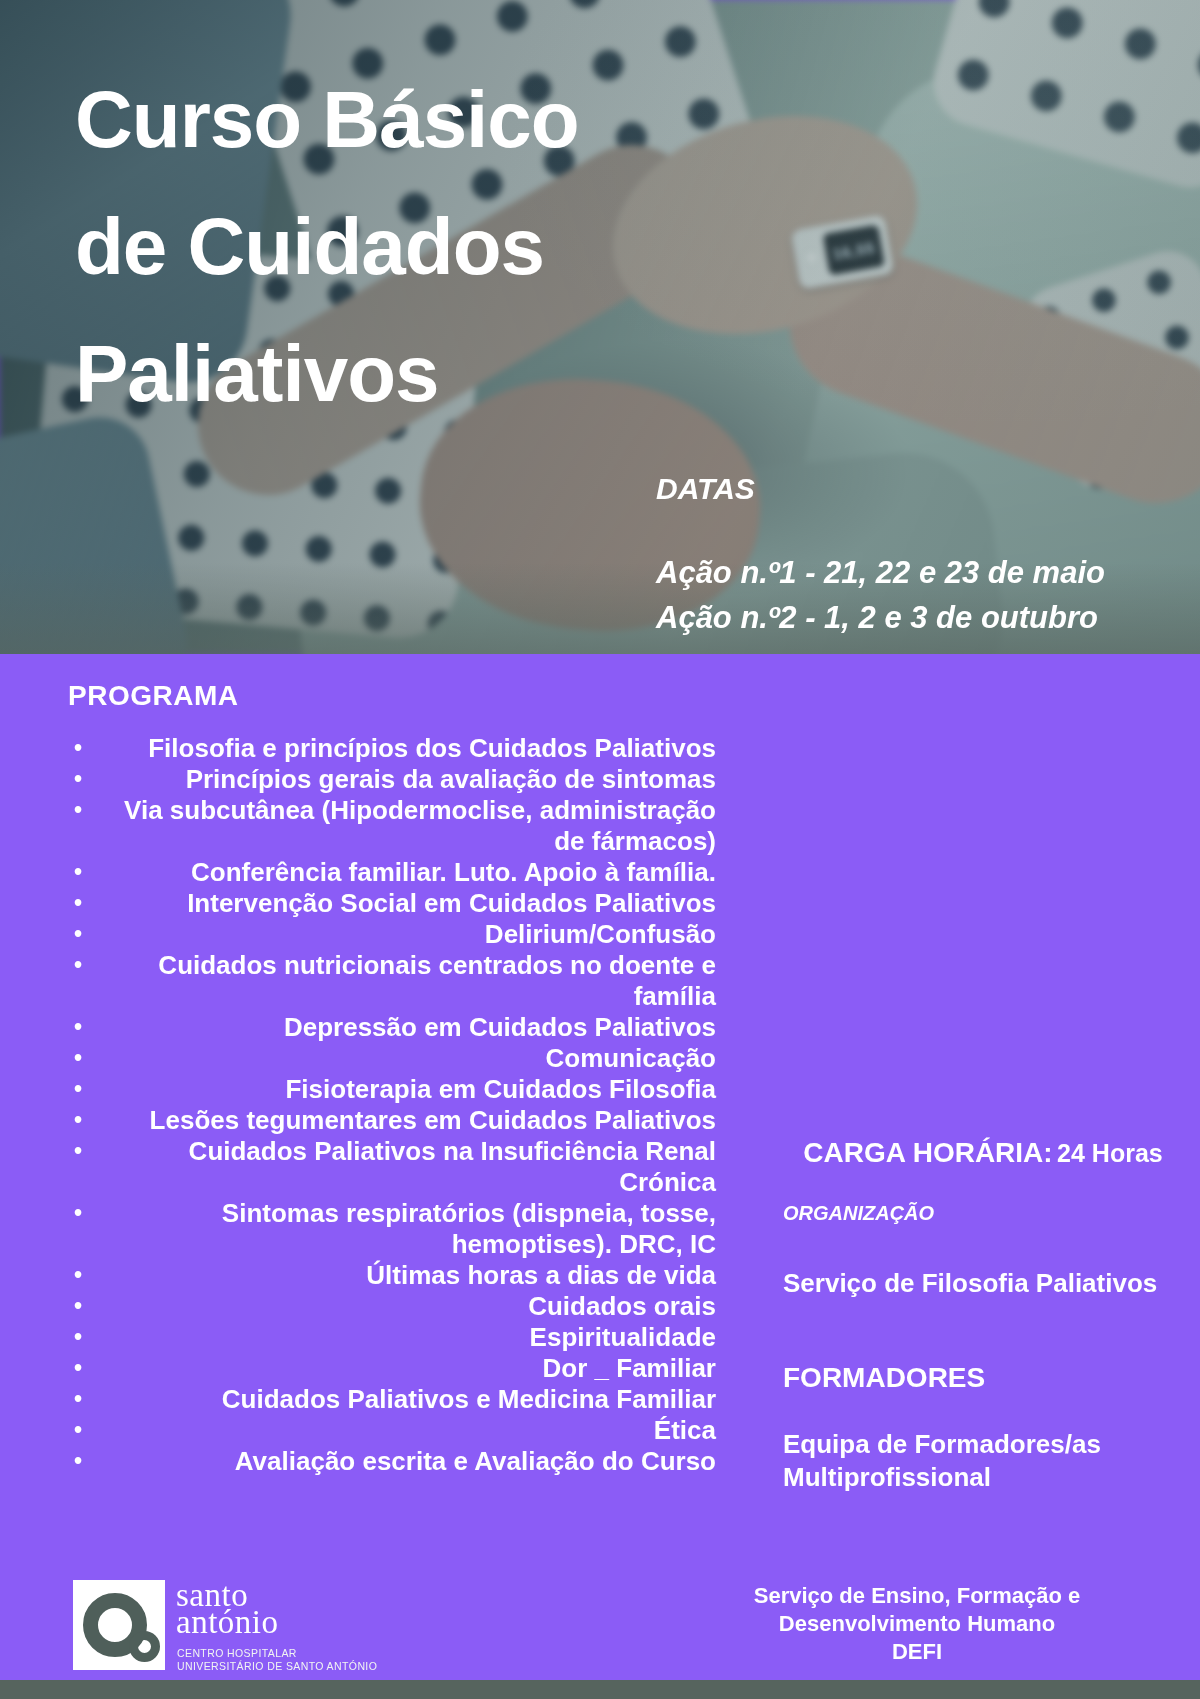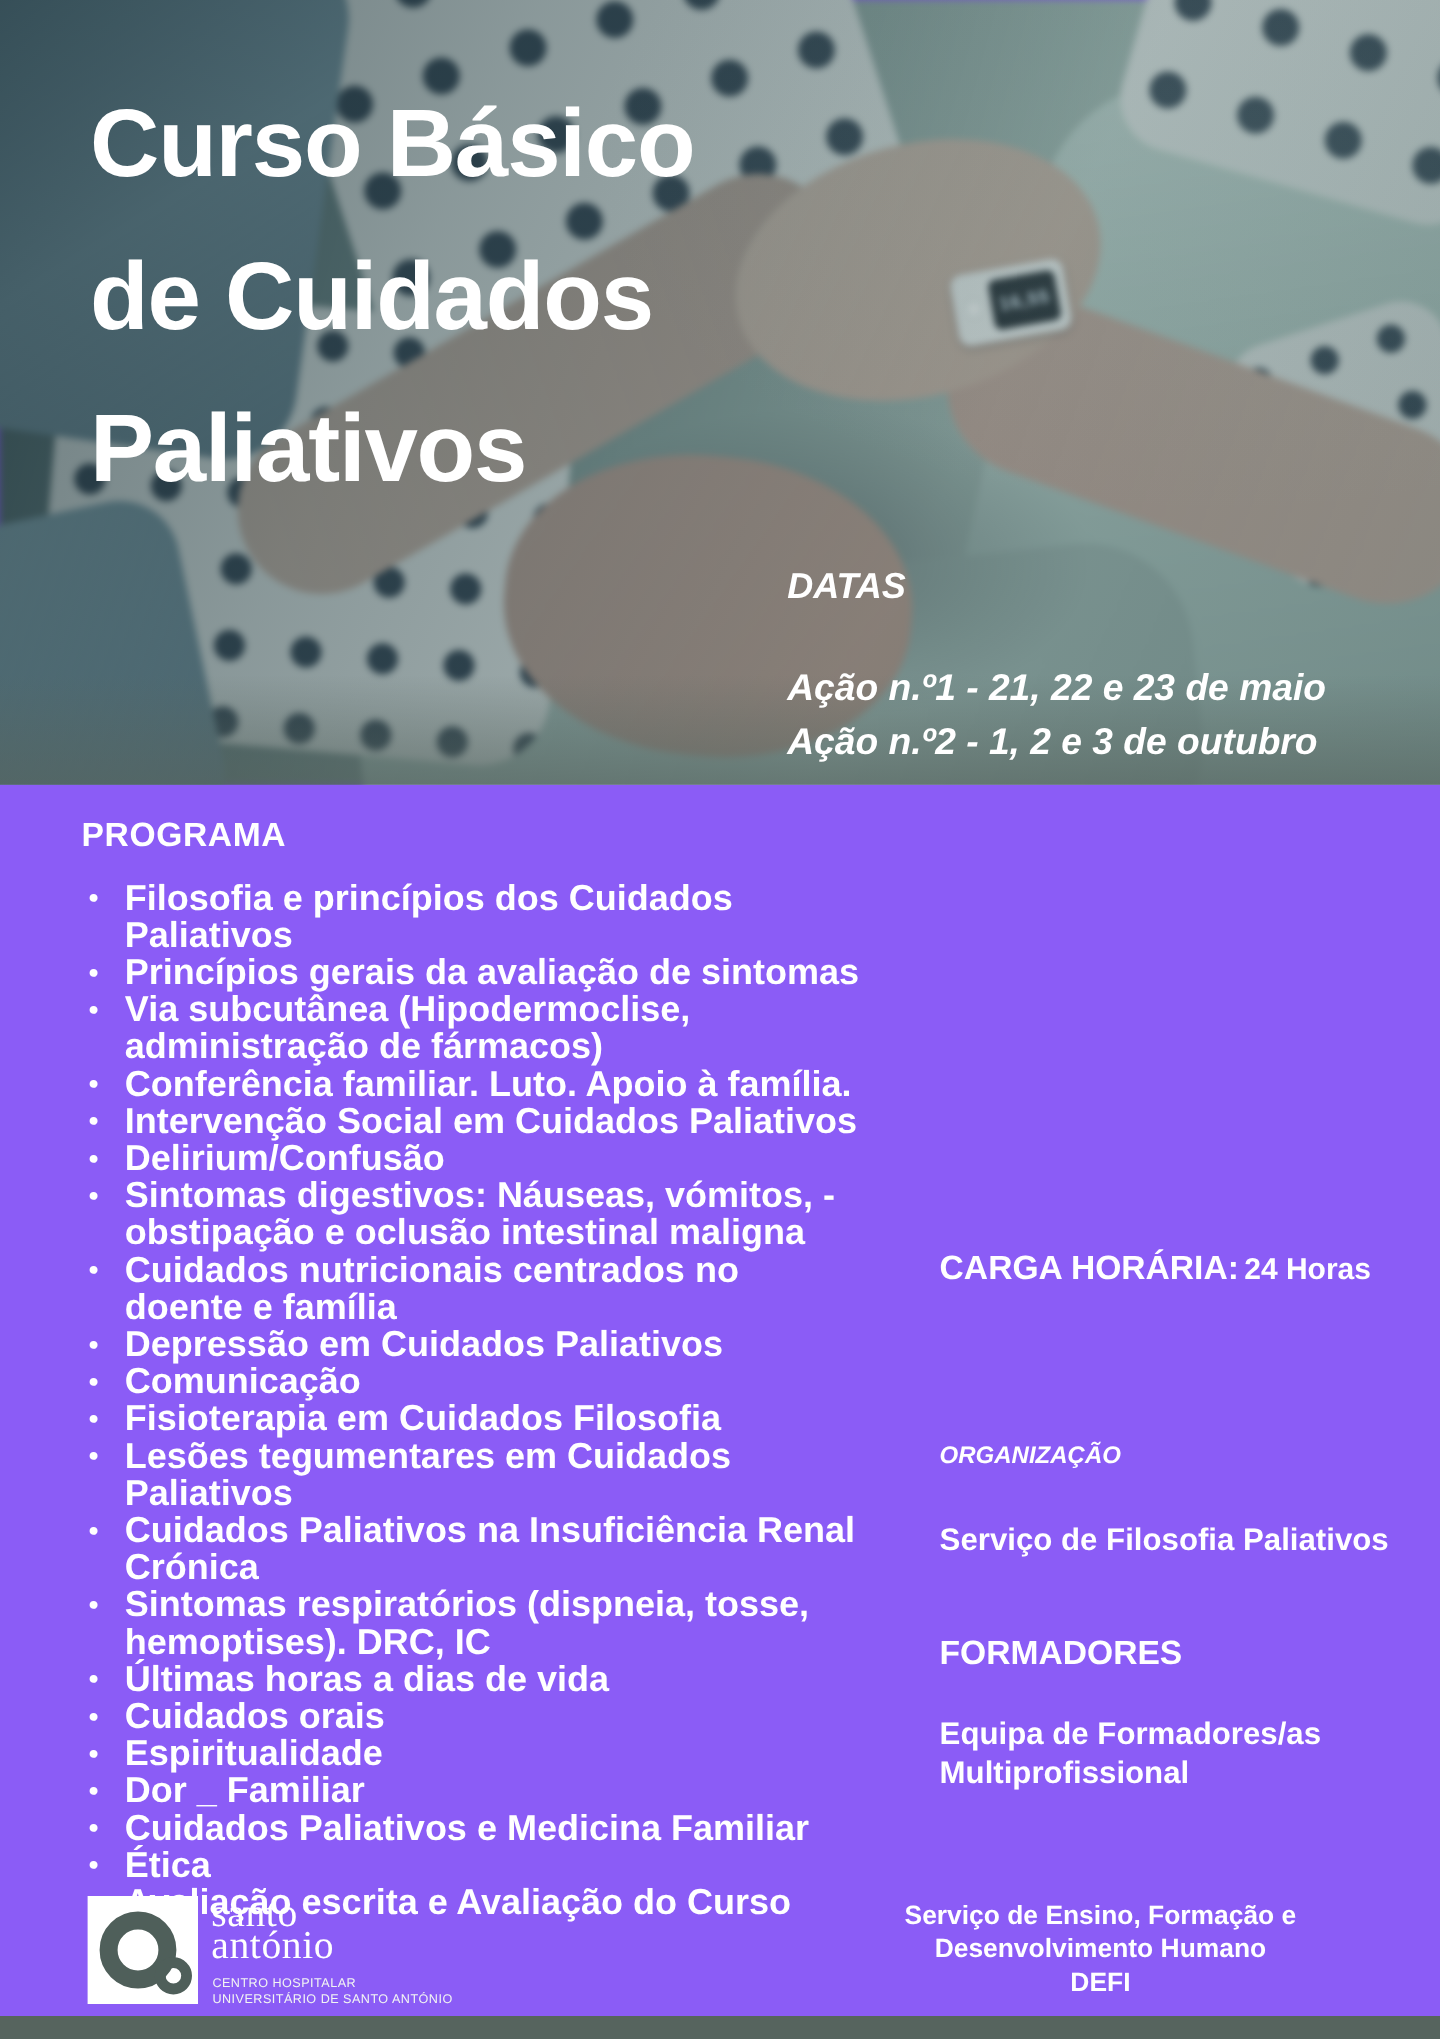--- a/index.html
+++ b/index.html
@@ -53,26 +53,26 @@
 
   
   .title{position:absolute;left:75px;top:56px;margin:0;font-size:80px;line-height:127px;
          font-weight:700;letter-spacing:-1px;color:#fff;}
   .datas-heading{position:absolute;left:656px;top:472px;font-size:30px;font-weight:700;font-style:italic;}
   .dates{position:absolute;left:656px;top:550px;font-size:31px;line-height:45px;font-weight:700;font-style:italic;}
 
   
   .program-heading{position:absolute;left:68px;top:680px;margin:0;font-size:28px;font-weight:700;letter-spacing:.5px;}
   .program-list{position:absolute;left:68px;top:733px;width:648px;margin:0;padding:0;list-style:none;}
-  .program-list li{position:relative;padding-left:36px;font-size:30px;line-height:31px;font-weight:700;}
+  .program-list li{position:relative;padding-left:36px;font-size:26px;line-height:31px;font-weight:700;text-align:right;}
   .program-list li::before{content:"•";position:absolute;left:6px;top:0;font-size:23px;}
 
   
   .info-col{position:absolute;left:783px;top:0;width:400px;}
-  .carga{position:absolute;left:0;top:1041px;width:400px;white-space:nowrap;}
+  .carga{position:absolute;left:0;top:1137px;width:400px;white-space:nowrap;text-align:center;}
   .carga .label{font-size:28px;font-weight:700;}
   .carga .value{font-size:25px;font-weight:700;}
   .org-heading{position:absolute;left:0;top:1202px;font-size:20px;font-weight:700;font-style:italic;}
   .org-value{position:absolute;left:0;top:1268px;font-size:26px;font-weight:700;white-space:nowrap;}
   .form-heading{position:absolute;left:0;top:1362px;font-size:28px;font-weight:700;}
   .form-value{position:absolute;left:0;top:1428px;width:340px;font-size:26px;line-height:33px;font-weight:700;}
 
   
   .logo-square{position:absolute;left:73px;top:1580px;width:92px;height:90px;background:#fff;}
   .logo-ring-big{position:absolute;left:10px;top:13px;width:34px;height:34px;border:15px solid #4f5f5a;border-radius:50%;}
@@ -128,21 +128,20 @@
 
   <h2 class="program-heading">PROGRAMA</h2>
   <ul class="program-list">
 
   <li class="program-item">Filosofia e princípios dos Cuidados Paliativos</li>
       <li class="program-item">Princípios gerais da avaliação de sintomas</li>
       <li class="program-item">Via subcutânea (Hipodermoclise, administração de fármacos)</li>
       <li class="program-item">Conferência familiar. Luto. Apoio à família.</li>
       <li class="program-item">Intervenção Social em Cuidados Paliativos</li>
       <li class="program-item">Delirium/Confusão</li>
-      <li class="program-item">Sintomas digestivos: Náuseas, vómitos, - obstipação e oclusão intestinal maligna</li>
       <li class="program-item">Cuidados nutricionais centrados no doente e família</li>
       <li class="program-item">Depressão em Cuidados Paliativos</li>
       <li class="program-item">Comunicação</li>
       <li class="program-item">Fisioterapia em Cuidados Filosofia</li>
       <li class="program-item">Lesões tegumentares em Cuidados Paliativos</li>
       <li class="program-item">Cuidados Paliativos na Insuficiência Renal Crónica</li>
       <li class="program-item">Sintomas respiratórios (dispneia, tosse, hemoptises). DRC, IC</li>
       <li class="program-item">Últimas horas a dias de vida</li>
       <li class="program-item">Cuidados orais</li>
       <li class="program-item">Espiritualidade</li>

